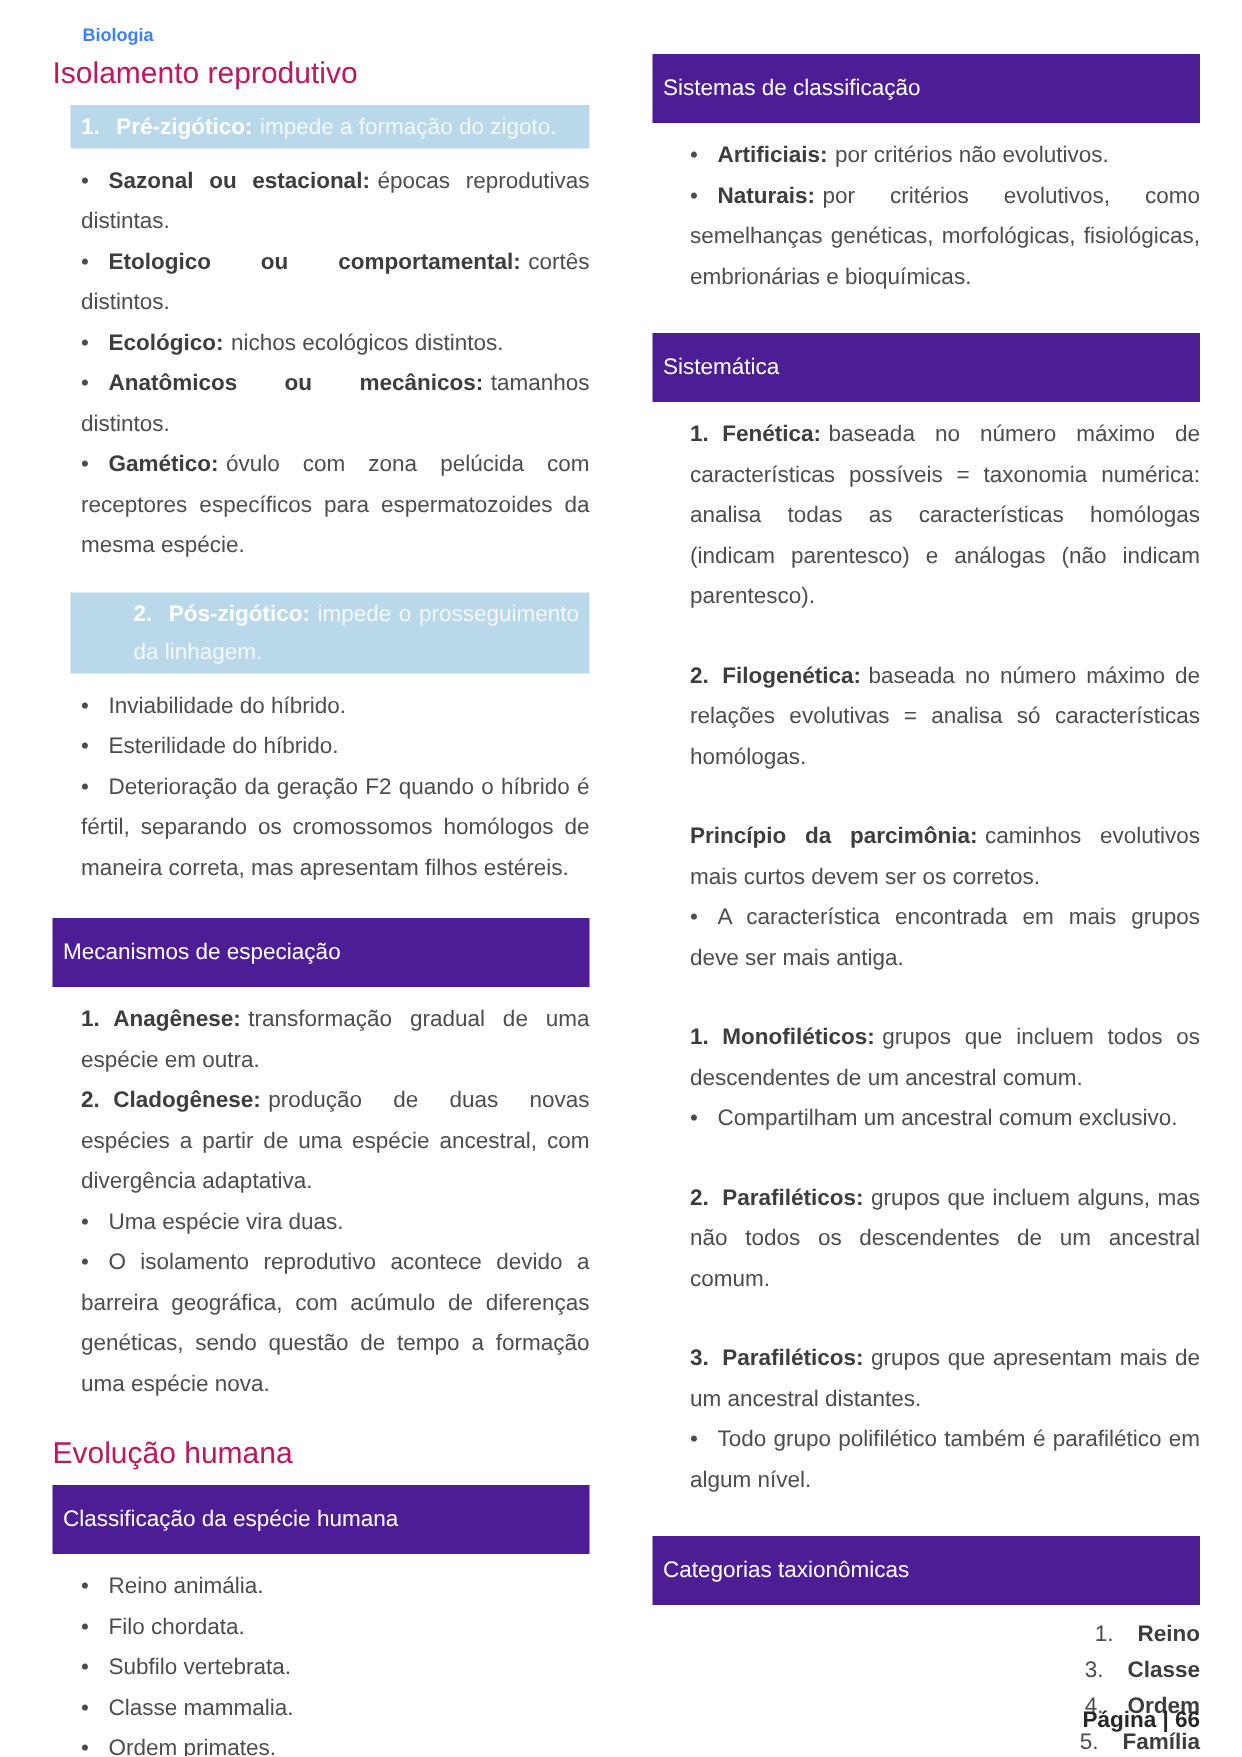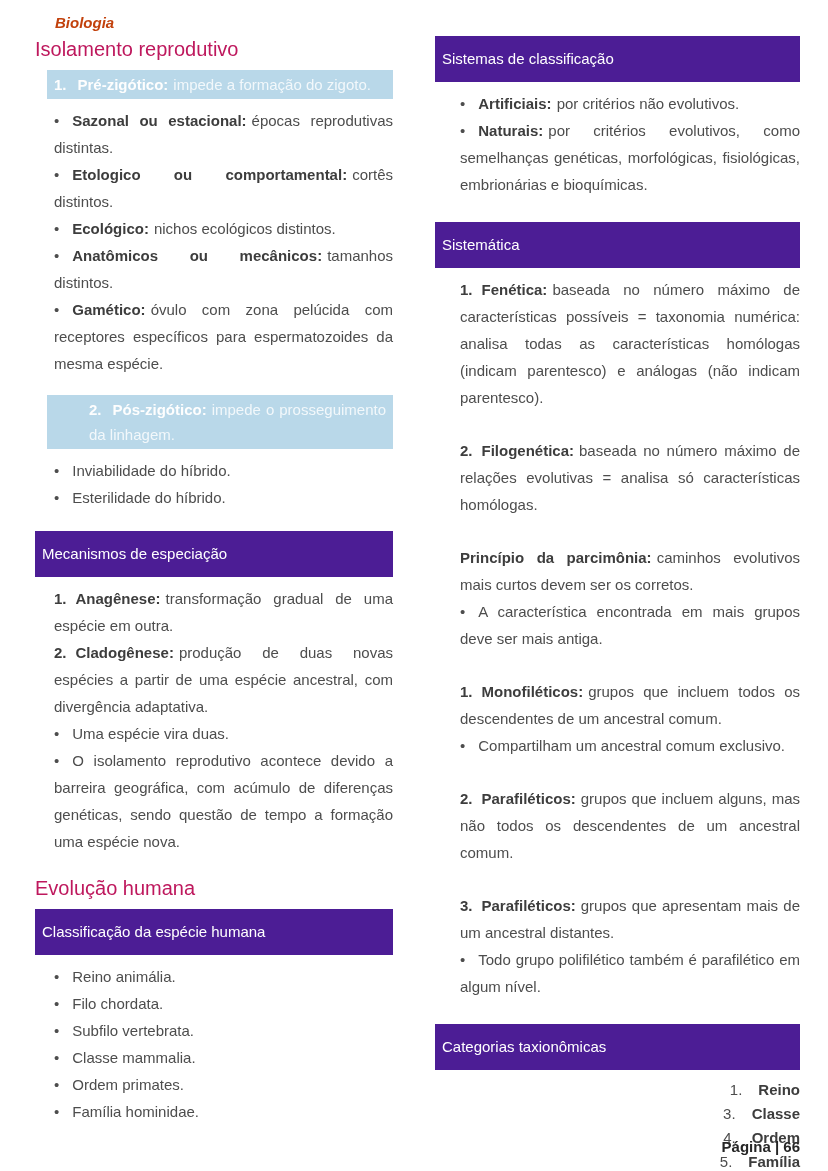--- a/index.html
+++ b/index.html
@@ -2,21 +2,21 @@
 <html><head>
 <meta charset="utf-8">
 <style>
   html,body { margin:0; padding:0; background:#ffffff; }
   .page {
     position:relative; width:828px; height:1171px; background:#ffffff;
     font-family:"Liberation Sans", sans-serif; color:#4d4d4d; overflow:hidden;
     font-size:15px;
   }
   .subject {
-    padding:14px 0 0 55px; font-size:15px; font-weight:600; color:#c2410c; line-height:18px;font-style:italic;
+    padding:14px 0 0 55px; font-size:12px; font-weight:600; color:#3b82f6; line-height:18px;
   }
   .columns { display:flex; padding:0 28px 0 35px; gap:42px; }
   .col-left  { width:358px; flex:0 0 358px; }
   .col-right { width:365px; flex:0 0 365px; padding-top:4px; }
 
   h1.purple {
     font-size:20px; font-weight:400; color:#be185d; margin:4px 0 8px 0; line-height:26px;
   }
   .sec {
     background:#4c1d95; color:#ffffff; font-size:15px; line-height:22px;
@@ -73,20 +73,21 @@
         <p class="item"><span class="mk">•</span><span class="ld">Ecológico:</span><span>nichos ecológicos distintos.</span></p>
         <p class="item"><span class="mk">•</span><span class="ld">Anatômicos ou mecânicos:</span><span>tamanhos distintos.</span></p>
         <p class="item"><span class="mk">•</span><span class="ld">Gamético:</span><span>óvulo com zona pelúcida com receptores específicos para espermatozoides da mesma espécie.</span></p>
       </div>
 
       <div class="band smallgap" style="margin-top:18px;"><span class="bmk">2.</span><span class="bld">Pós-zigótico:</span><span class="brs">impede o prosseguimento da linhagem.</span></div>
 
       <div>
         <p class="item"><span class="mk">•</span><span>Inviabilidade do híbrido.</span></p>
         <p class="item"><span class="mk">•</span><span>Esterilidade do híbrido.</span></p>
+        <p class="item"><span class="mk">•</span><span>Deterioração da geração F2 quando o híbrido é fértil, separando os cromossomos homólogos de maneira correta, mas apresentam filhos estéreis.</span></p>
       </div>
 
       <div class="sec">Mecanismos de especiação</div>
       <div>
         <p class="item"><span class="mk b">1.</span><span class="ld">Anagênese:</span><span>transformação gradual de uma espécie em outra.</span></p>
         <p class="item"><span class="mk b">2.</span><span class="ld">Cladogênese:</span><span>produção de duas novas espécies a partir de uma espécie ancestral, com divergência adaptativa.</span></p>
         <p class="item"><span class="mk">•</span><span>Uma espécie vira duas.</span></p>
         <p class="item"><span class="mk">•</span><span>O isolamento reprodutivo acontece devido a barreira geográfica, com acúmulo de diferenças genéticas, sendo questão de tempo a formação uma espécie nova.</span></p>
       </div>
 

